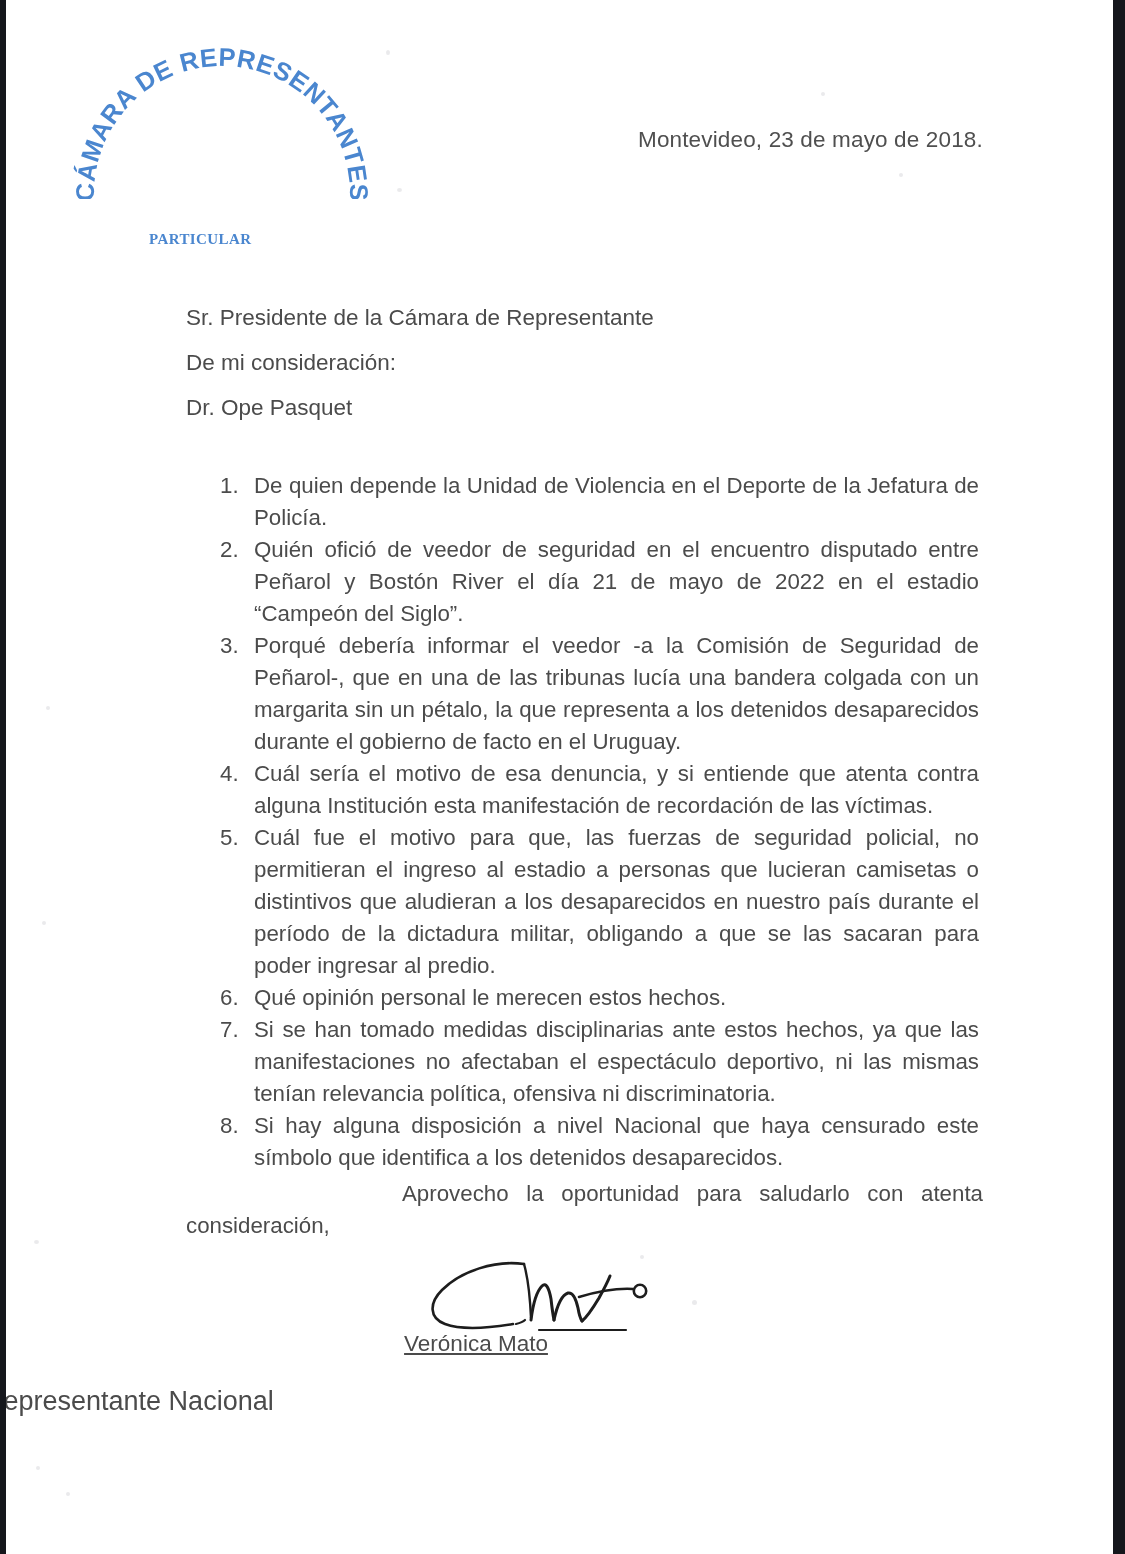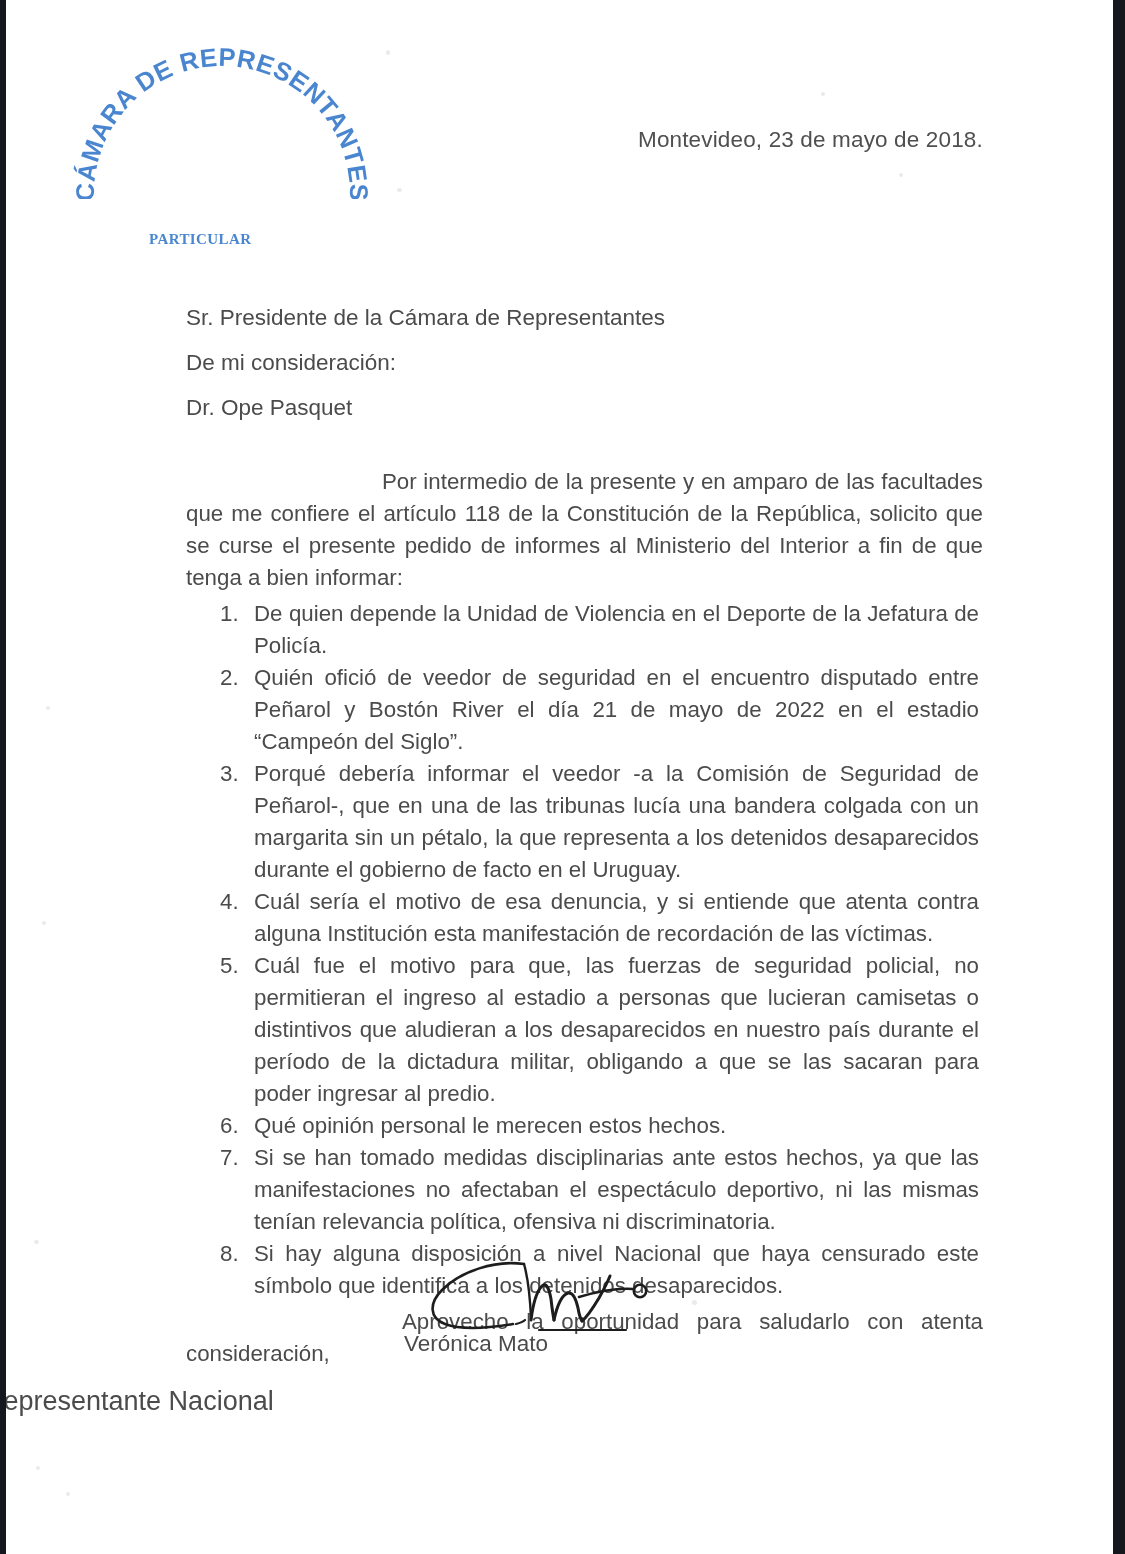--- a/index.html
+++ b/index.html
@@ -166,21 +166,21 @@
   .sig-svg svg { display: block; }
   .sig-name {
     position: absolute;
     left: 0;
     top: 73px;
     width: 800px;
     text-align: center;
     font-size: 22.5px;
     color: #4b4b4b;
   }
-  .sig-name-inner { display: inline-block; margin-left: -220px; }
+  .sig-name-inner { display: inline-block; margin-left: -220px; text-decoration: underline; }
   .sig-title {
     position: absolute;
     left: 0;
     top: 128px;
     width: 800px;
     text-align: left;
     font-size: 27px;
     color: #4b4b4b;
   }
   .sig-title-inner { display: inline-block; margin-left: -202px; }
@@ -224,27 +224,26 @@
           <textPath href="#archPath" startOffset="50%" text-anchor="middle">CÁMARA DE REPRESENTANTES</textPath>
         </text>
       </svg>
     </div>
 
     <div class="date-line">Montevideo, 23 de mayo de 2018.</div>
 
     <div class="particular">PARTICULAR</div>
 
     <div class="addressee">
-      <div>Sr. Presidente de la Cámara de Representantes</div>
+      <div>Sr. Presidente de la Cámara de Representante</div>
       <div>De mi consideración:</div>
       <div>Dr. Ope Pasquet</div>
     </div>
 
     <div class="body-block">
-      <p class="intro">Por intermedio de la presente y en amparo de las facultades que me confiere el artículo 118 de la Constitución de la República, solicito que se curse el presente pedido de informes al Ministerio del Interior a fin de que tenga a bien informar:</p>
       <ol class="questions">
         <li>
             <span>De quien depende la Unidad de Violencia en el Deporte de la Jefatura de Policía.</span>
           </li>
         <li>
             <span>Quién ofició de veedor de seguridad en el encuentro disputado entre Peñarol y Bostón River el día 21 de mayo de 2022 en el estadio “Campeón del Siglo”.</span>
           </li>
         <li>
             <span>Porqué debería informar el veedor -a la Comisión de Seguridad de Peñarol-, que en una de las tribunas lucía una bandera colgada con un margarita sin un pétalo, la que representa a los detenidos desaparecidos durante el gobierno de facto en el Uruguay.</span>
           </li>

